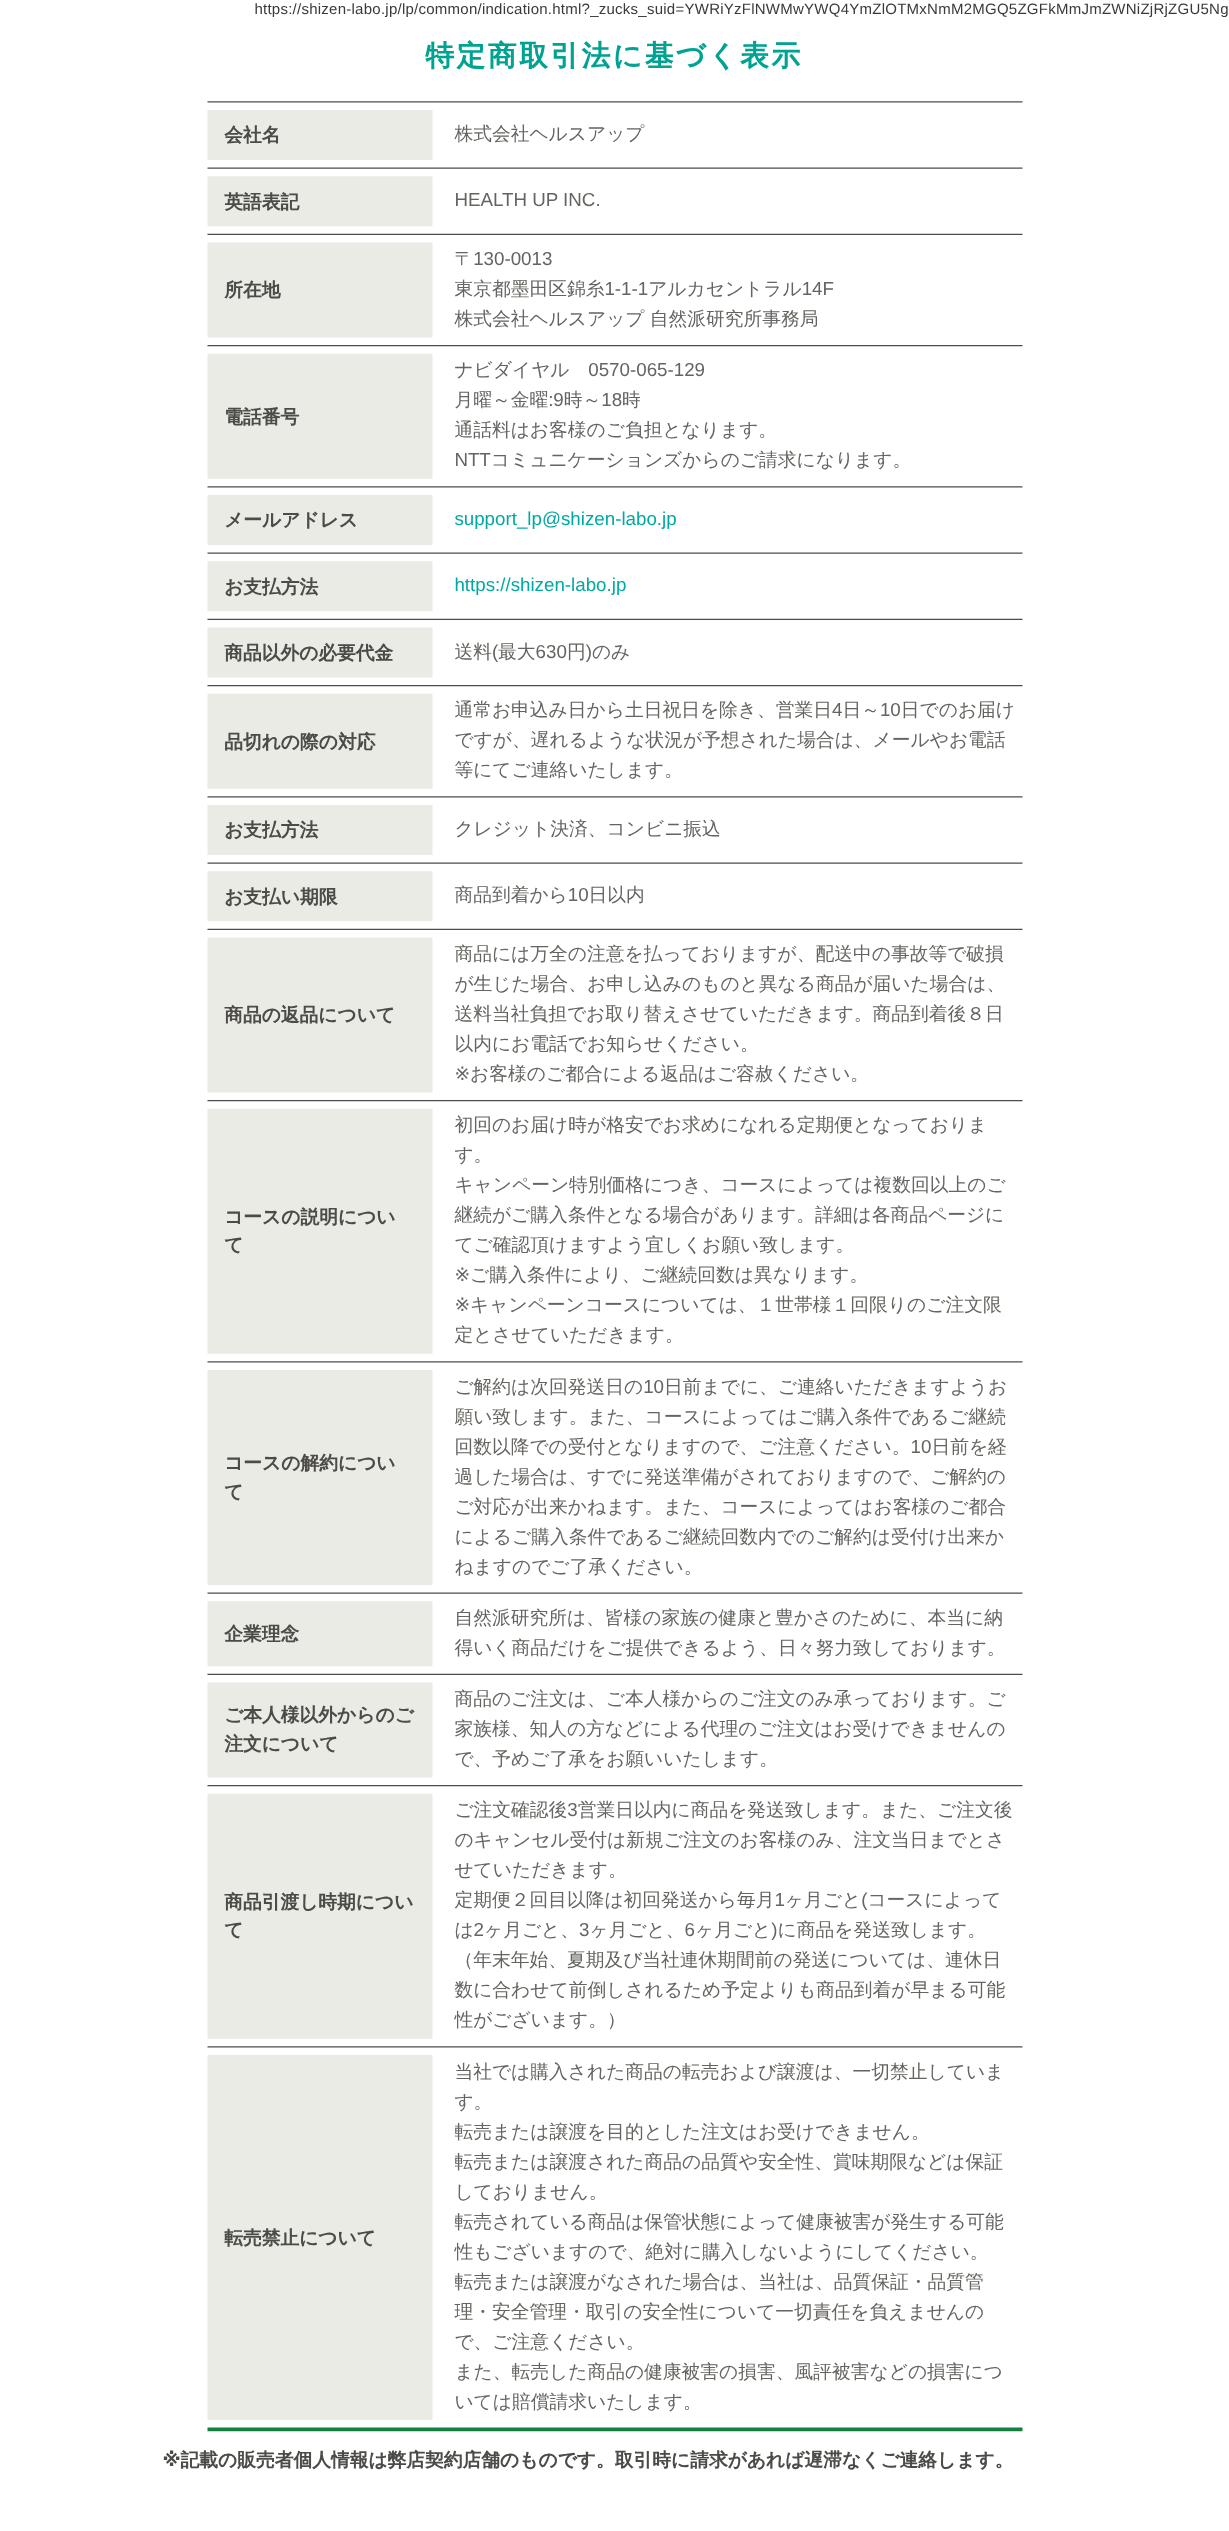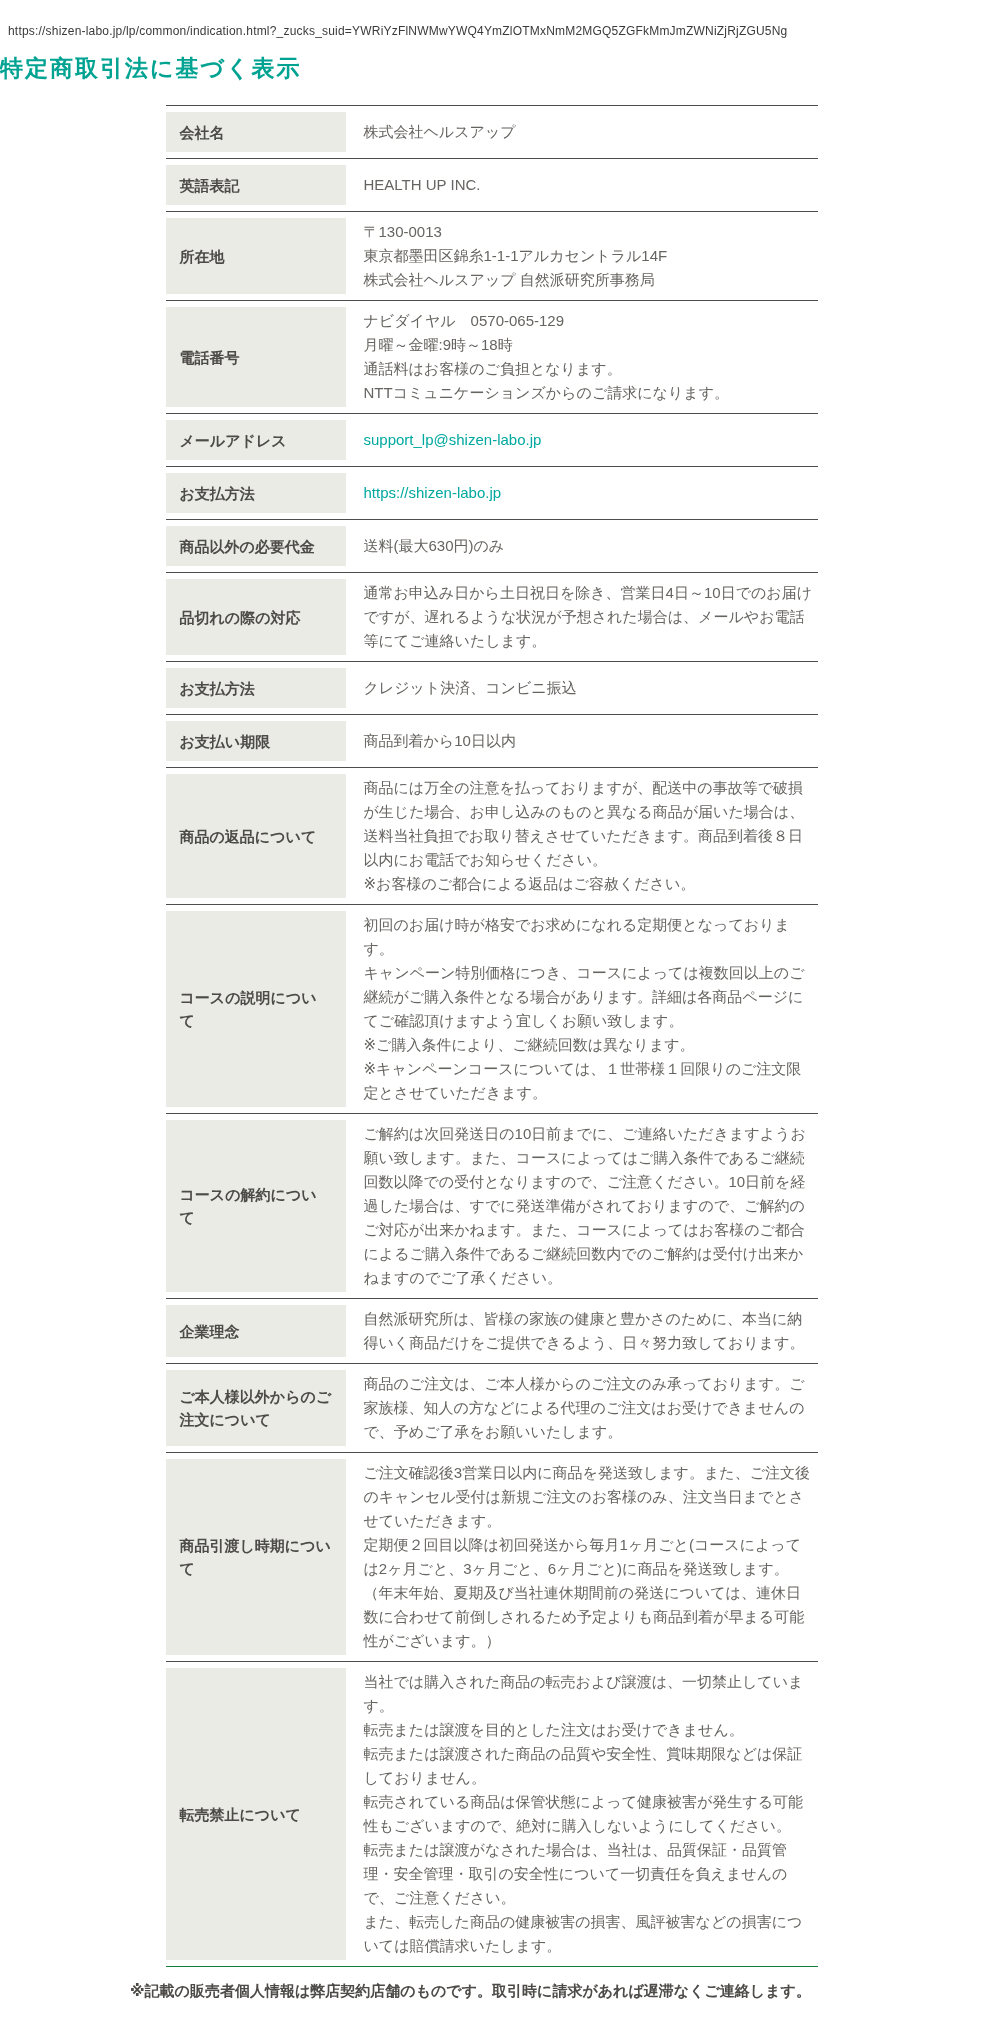--- a/index.html
+++ b/index.html
@@ -3,39 +3,40 @@
 <meta charset="utf-8">
 <title>特定商取引法に基づく表示</title>
 <style>
   html,body { margin:0; padding:0; background:#ffffff; }
   body {
     font-family: "Liberation Sans", "DejaVu Sans", sans-serif;
     color:#666460;
     width:983px;
   }
   .url-line {
-    padding:24px 0 0 8px;
+    padding:0 0 0 8px;
     font-size:12px;
     color:#3a3a3a;
     letter-spacing:0.2px;
     white-space:nowrap;
+    text-align:right;
   }
   h1.page-title {
-    text-align:left;
+    text-align:center;
     color:#00a392;
     font-size:23px;
     font-weight:bold;
     letter-spacing:2px;
     margin:15px 0 21px 0;
   }
   .page { width:723px; margin:0 auto; }
   .indication-table {
     width:652px;
     margin:0 auto;
-    border-bottom:1px solid #15803d;
+    border-bottom:3px solid #15803d;
   }
   .row {
     display:flex;
     border-top:1px solid #4d4d4d;
     padding:6px 0;
   }
   .cell-label {
     width:152px;
     flex-shrink:0;
     background:#eaebe4;

